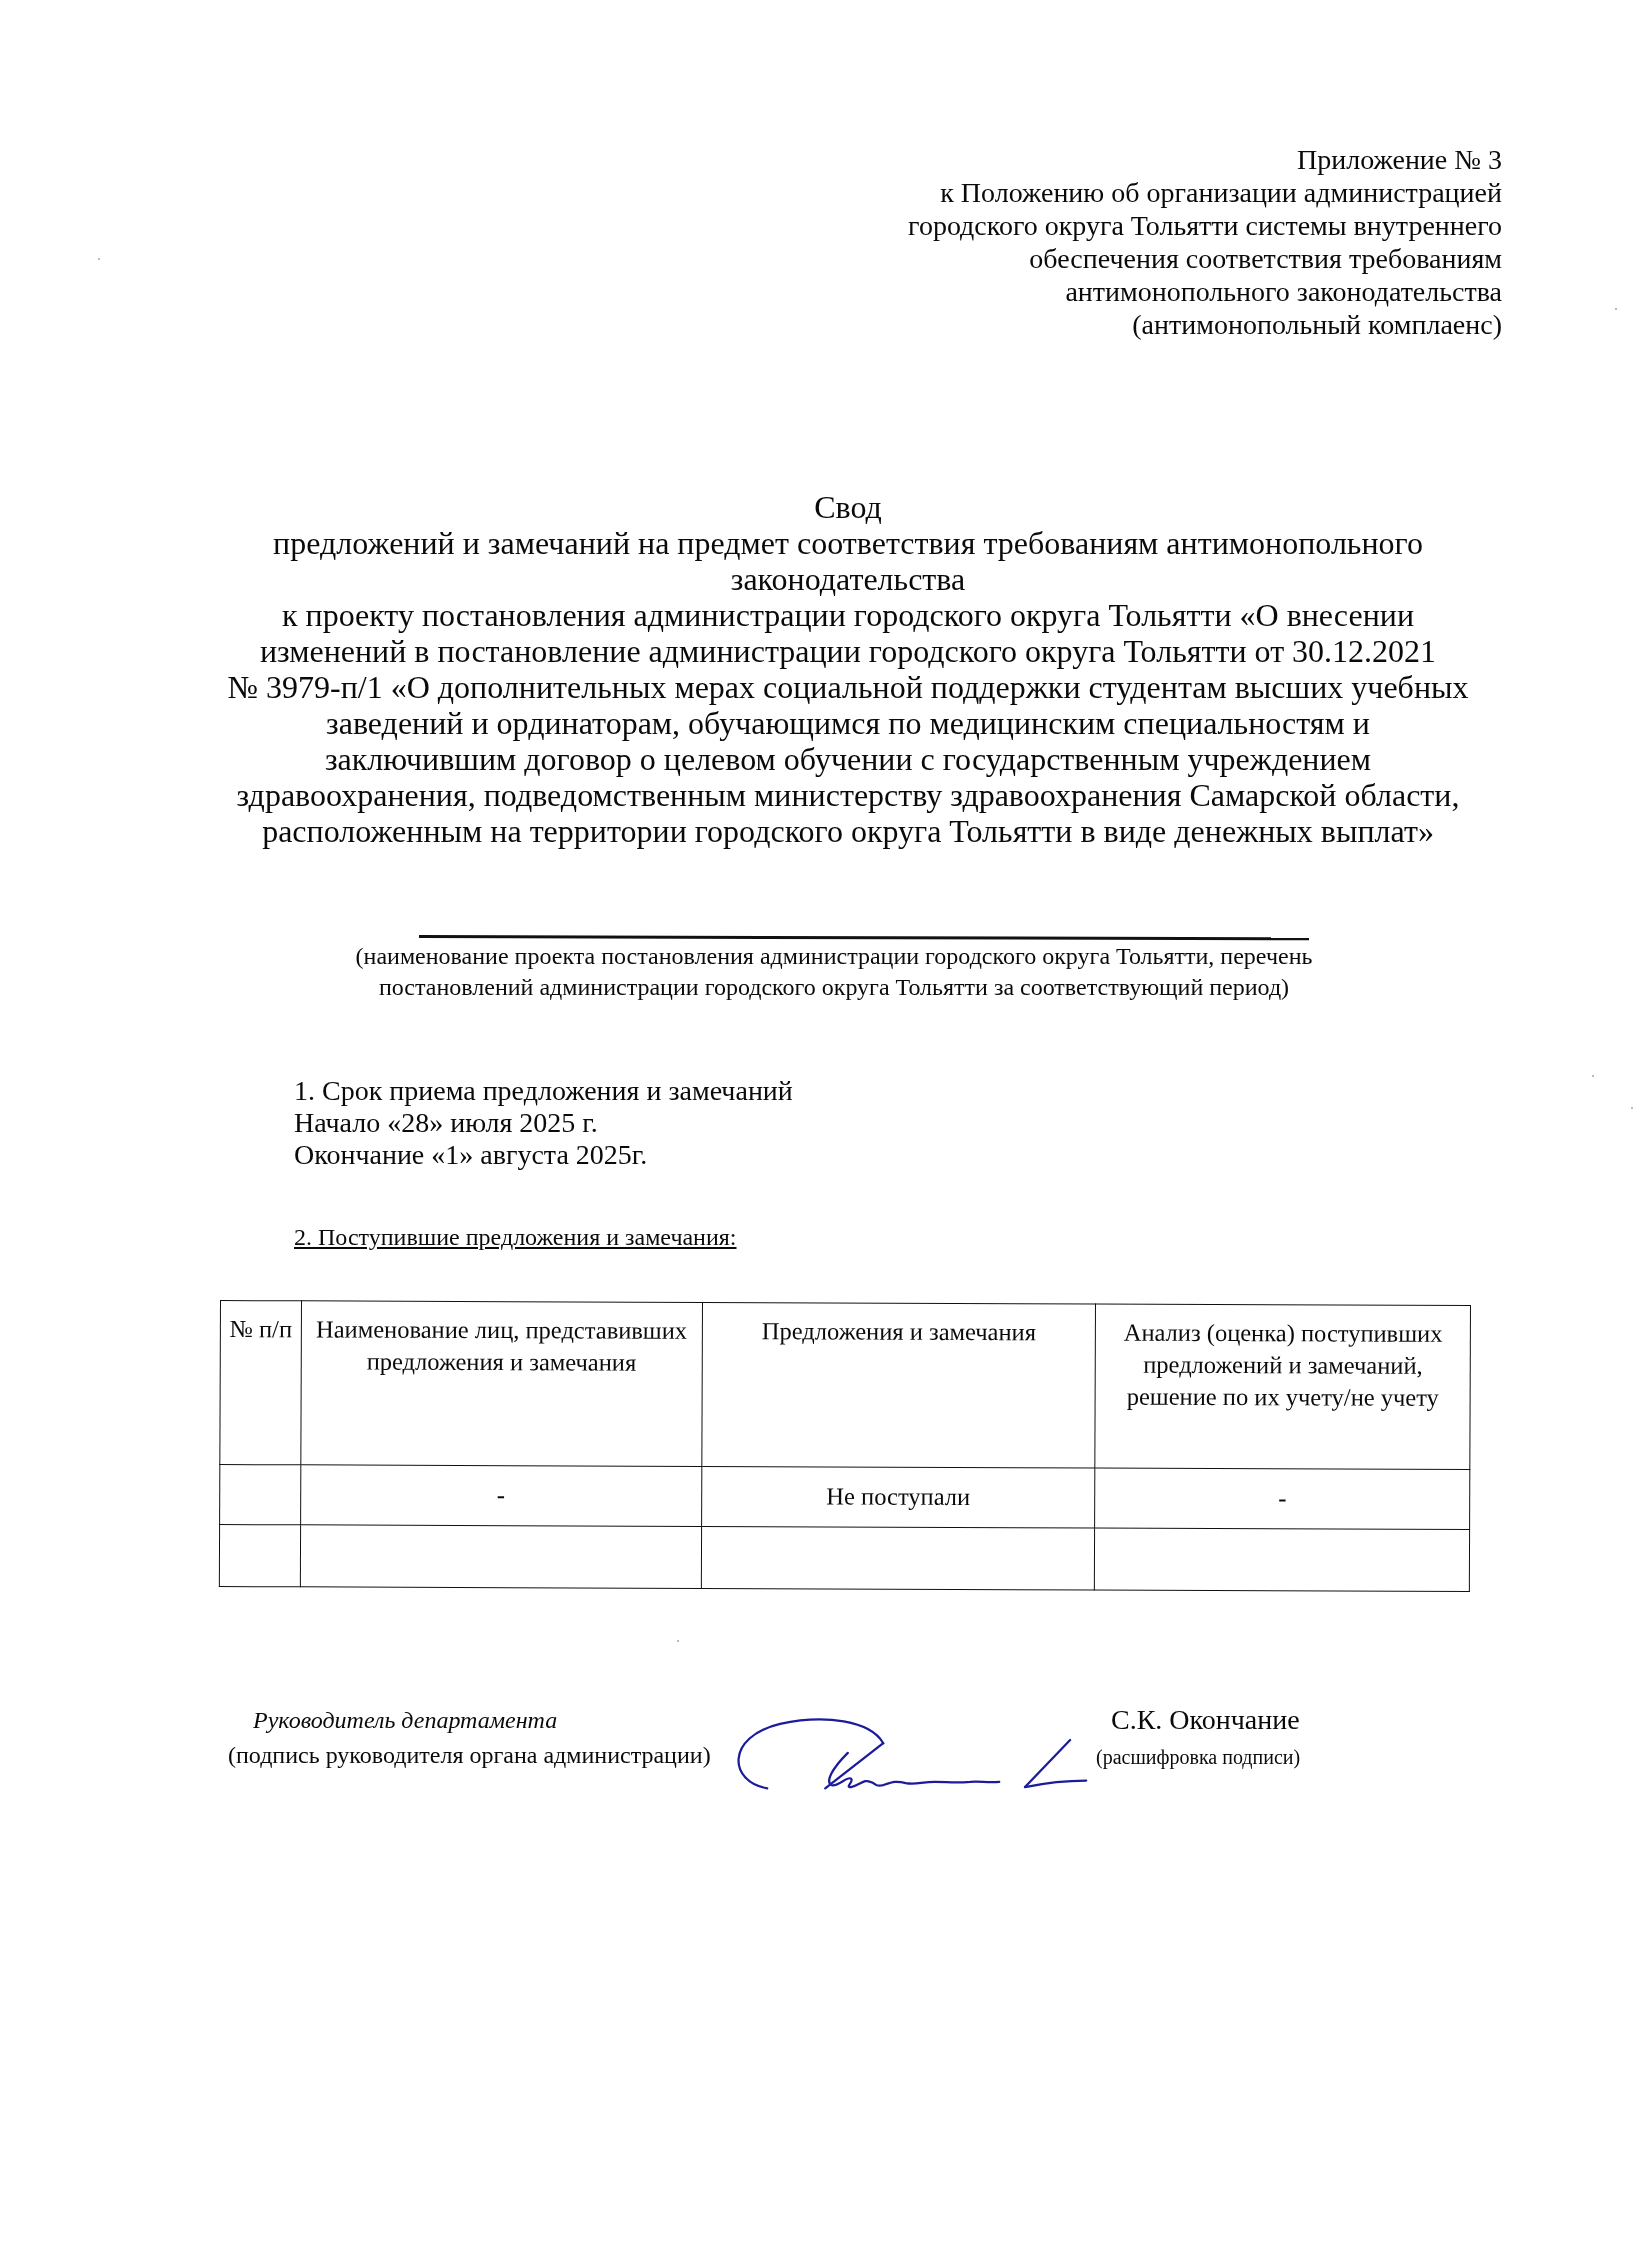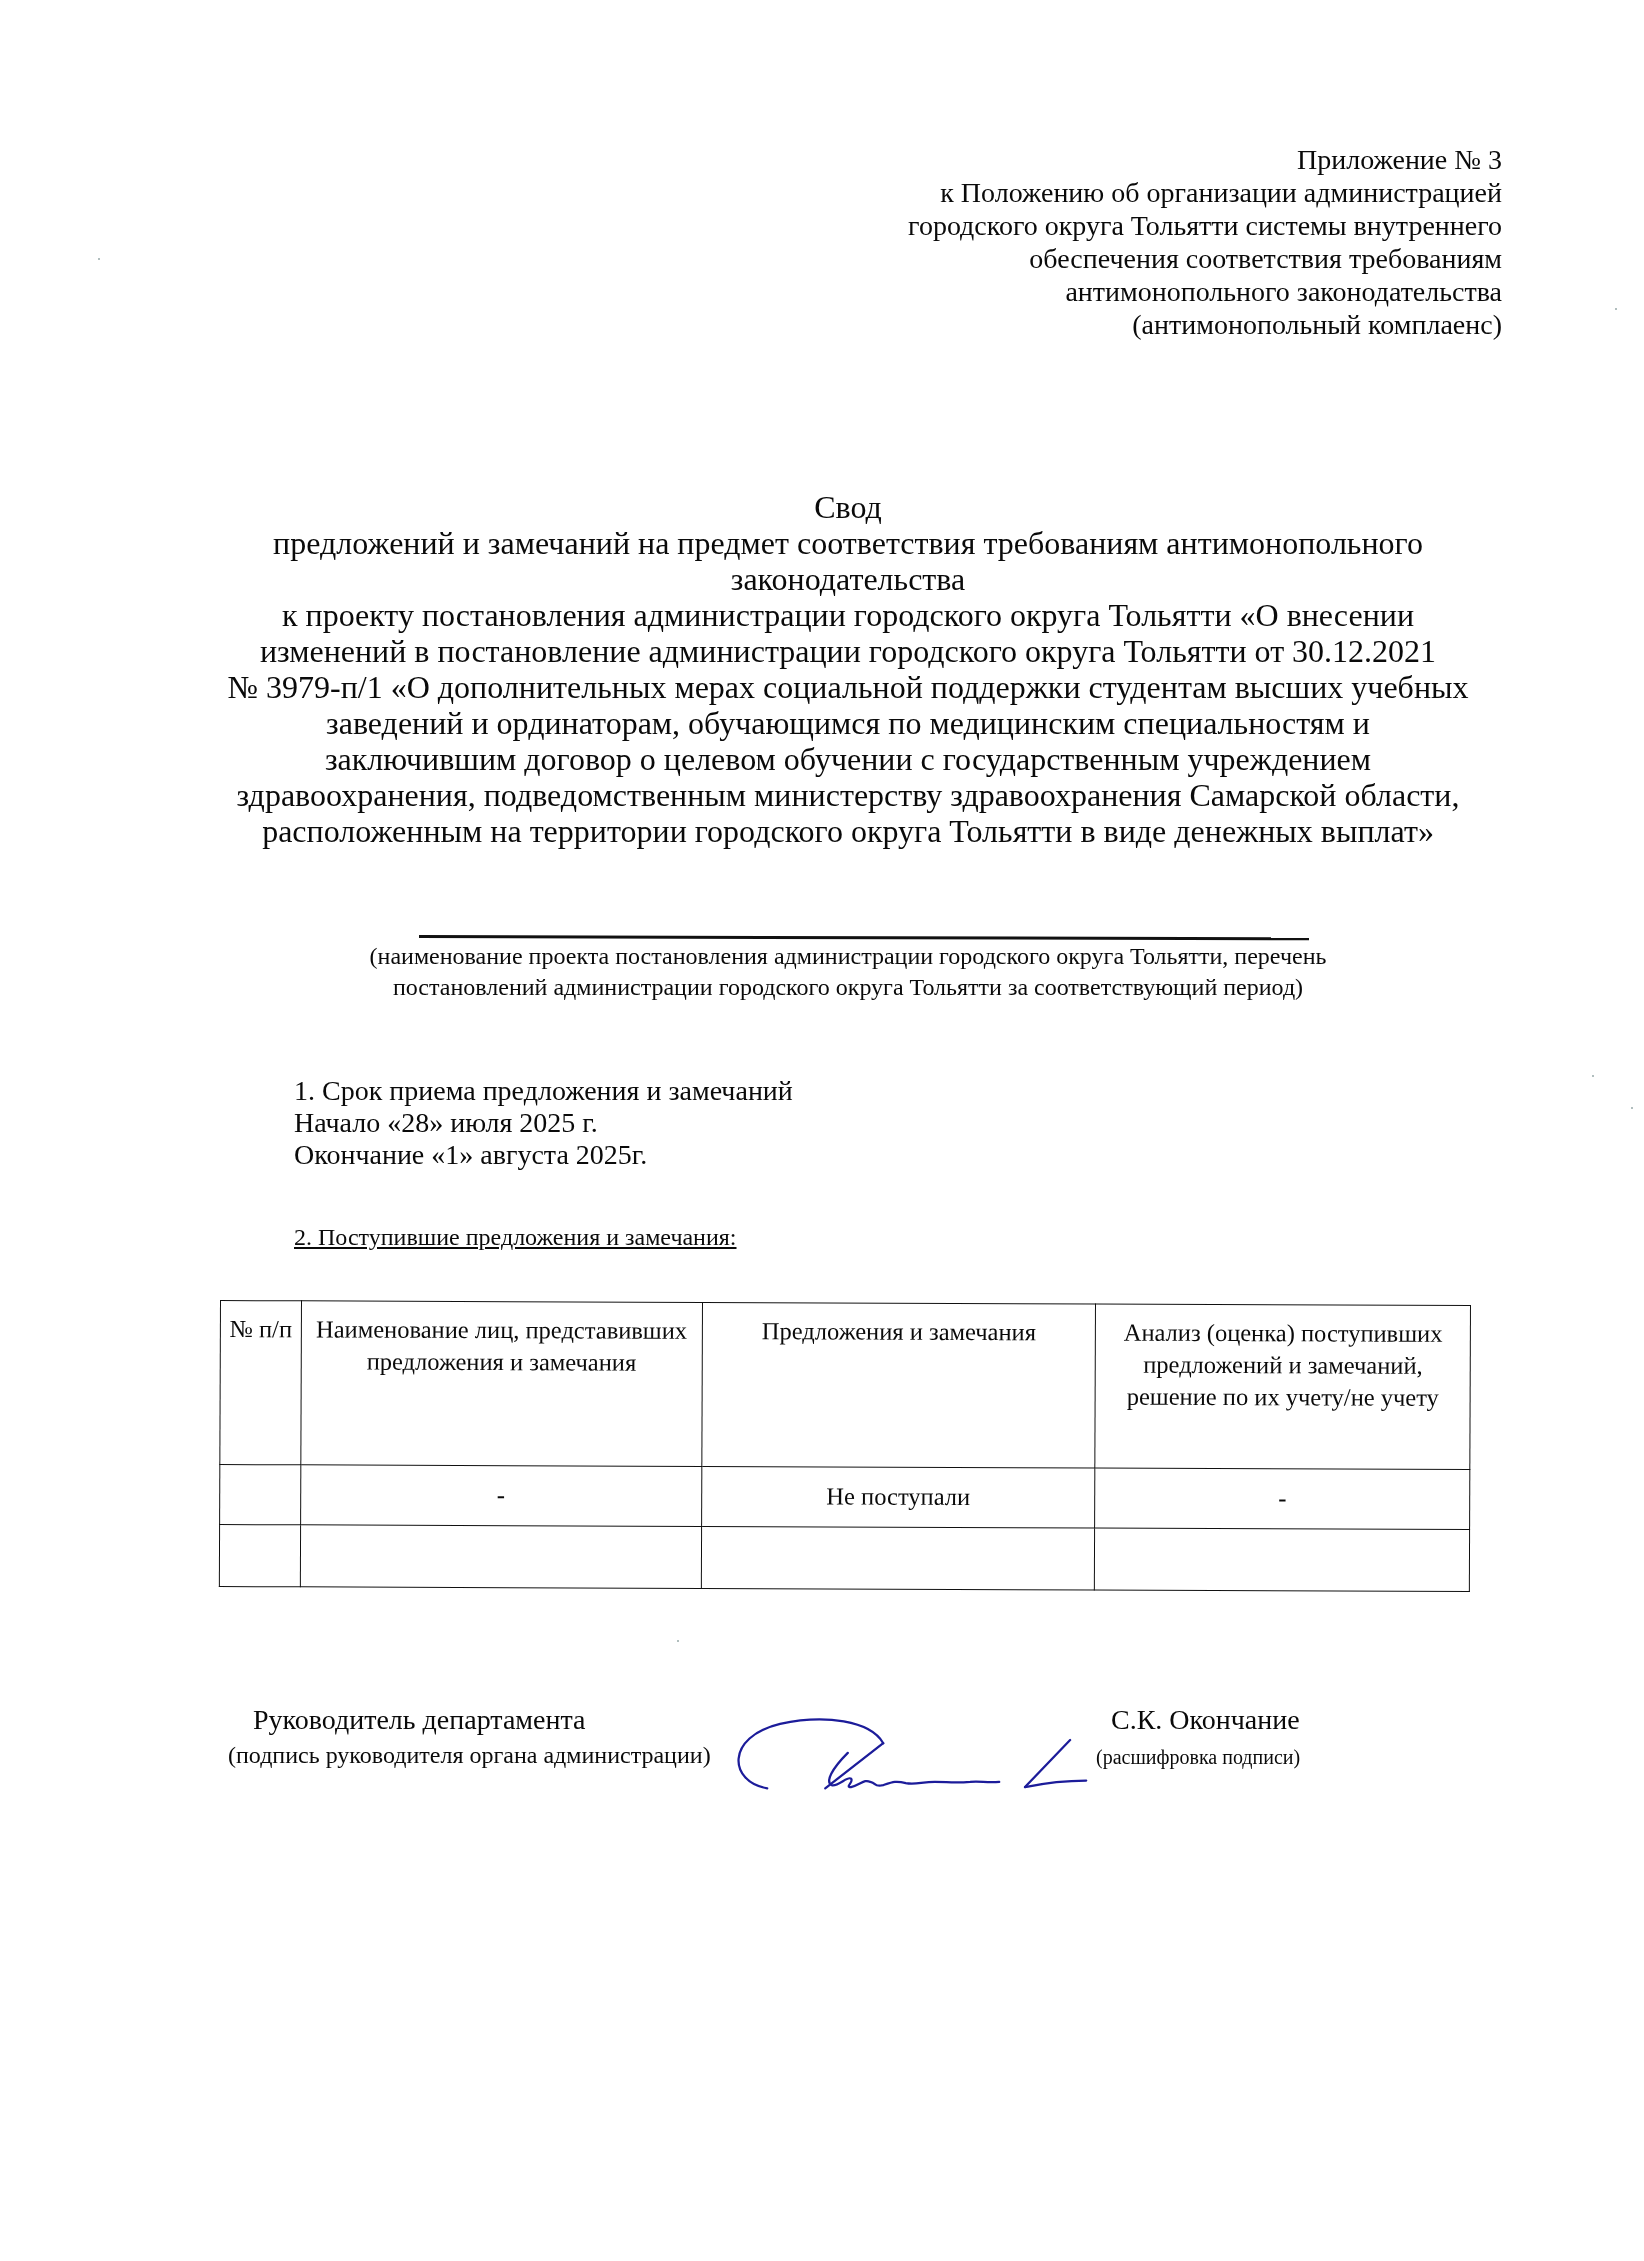--- a/index.html
+++ b/index.html
@@ -49,21 +49,21 @@
       left: 419px;
       top: 935px;
       width: 890px;
       height: 3.2px;
       background: #111;
       transform: rotate(0.15deg);
       transform-origin: left center;
     }
     .caption {
       position: absolute;
-      left: 258px;
+      left: 244px;
       top: 941px;
       width: 1180px;
       text-align: center;
       font-size: 24px;
       line-height: 31px;
     }
     .caption div { white-space: nowrap; }
 
     
     .section1 {
@@ -109,23 +109,24 @@
     .col-num { width: 71px; margin-top: 9px; }
     .col-name { width: 387px; }
     .col-prop { width: 380px; }
     .col-anal { width: 361px; }
 
     
     .sig-role {
       position: absolute;
       left: 253px;
       top: 1704px;
-      font-size: 28px;
-      line-height: 32px;
-      white-space: nowrap;
+      font-size: 24px;
+      line-height: 32px;
+      white-space: nowrap;
+      font-style: italic;
     }
     .sig-role-caption {
       position: absolute;
       left: 228px;
       top: 1740px;
       font-size: 24px;
       line-height: 31px;
       white-space: nowrap;
     }
     .sig-name {

